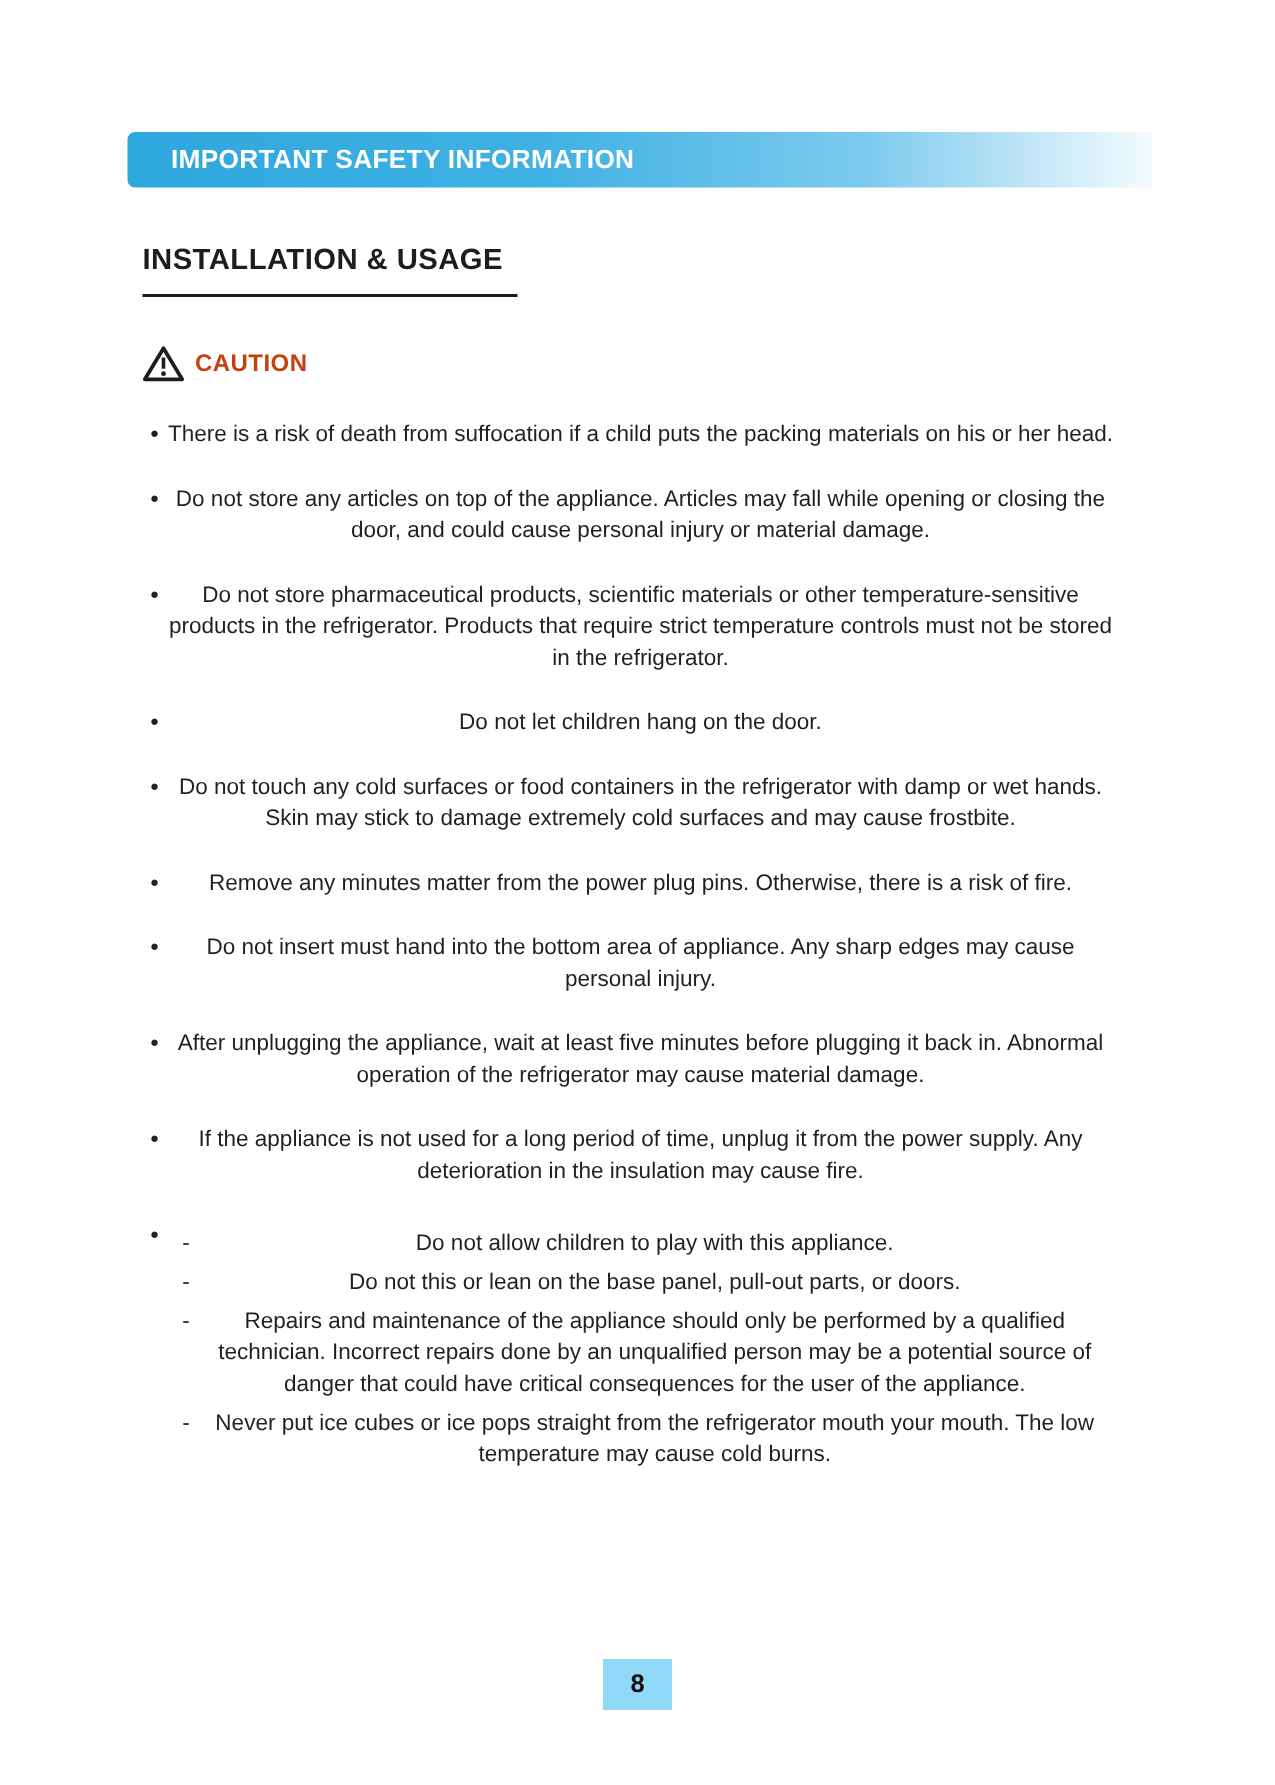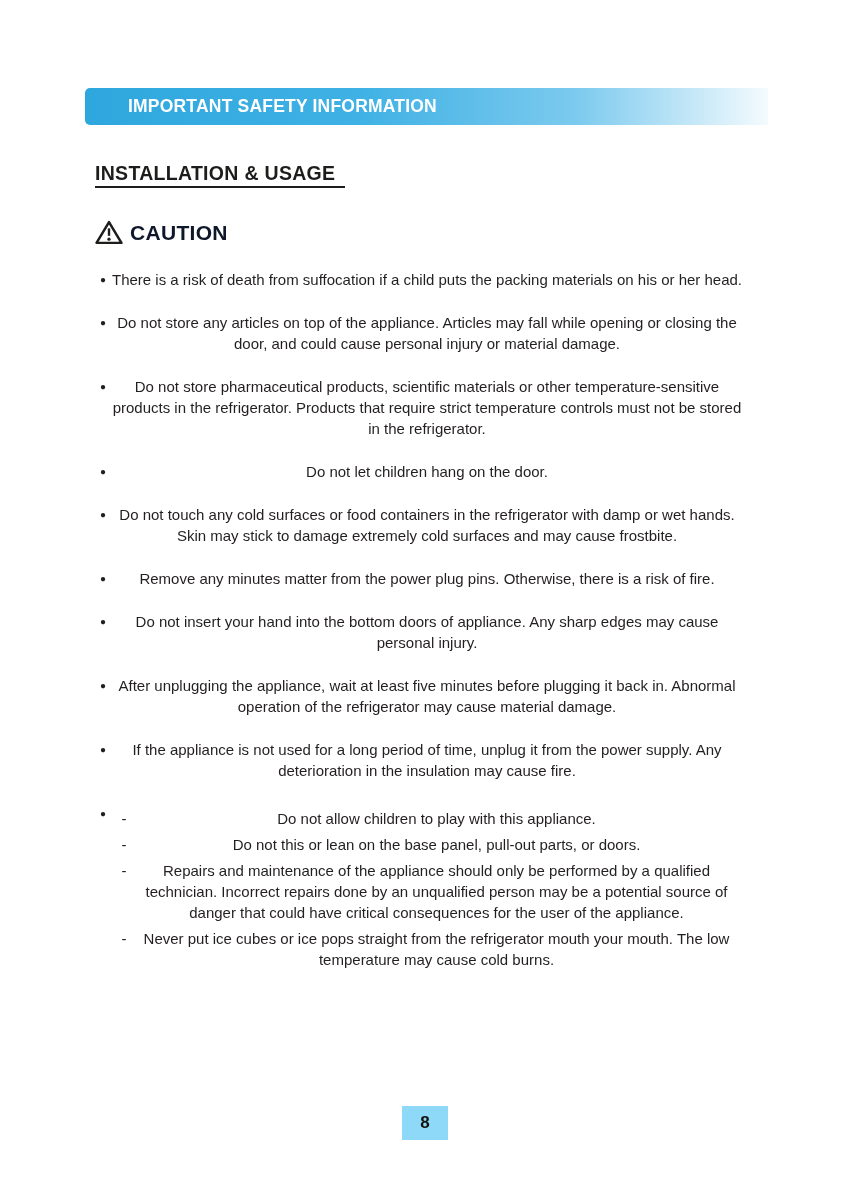--- a/index.html
+++ b/index.html
@@ -23,48 +23,47 @@
     background: linear-gradient(90deg, #2ea7de 0%, #3fb1e4 40%, #7ccaee 72%, #c9e9f8 90%, #f4fbfe 100%);
     display: flex;
     align-items: center;
   }
   .header-title {
     color: #ffffff;
     font-weight: bold;
     font-size: 17.5px;
     letter-spacing: 0.2px;
     padding-left: 29px;
-    margin-left: 14px;
   }
   .content {
     position: absolute;
     left: 95px;
     top: 162px;
     width: 648px;
   }
   .section-title {
     display: inline-block;
     font-size: 19.5px;
     font-weight: bold;
     color: #1d1d1b;
     letter-spacing: 0.3px;
     border-bottom: 2.5px solid #1d1d1b;
-    padding-bottom: 1px;
+    padding-bottom: 11px;
     padding-right: 10px;
   }
   .caution-row {
     display: flex;
     align-items: center;
     gap: 7px;
     margin-top: 32px;
   }
   .caution-label {
-    font-size: 21px;
-    font-weight: bold;
-    color: #0f172a;
+    font-size: 16px;
+    font-weight: bold;
+    color: #c2410c;
     letter-spacing: 0.3px;
   }
   .bullet-list {
     margin-top: 24px;
     font-size: 15px;
     line-height: 21px;
     padding-left: 5px;
   }
   .bullet-item { display: flex; margin-bottom: 22px; }
   .bullet-item:last-child { margin-bottom: 0; }
@@ -148,21 +147,21 @@
         <div class="bullet-body">Do not touch any cold surfaces or food containers in the refrigerator with damp or wet hands. Skin may stick to damage extremely cold surfaces and may cause frostbite.</div>
       </div>
 
       <div class="bullet-item">
         <span class="bullet-marker">●</span>
         <div class="bullet-body">Remove any minutes matter from the power plug pins. Otherwise, there is a risk of fire.</div>
       </div>
 
       <div class="bullet-item">
         <span class="bullet-marker">●</span>
-        <div class="bullet-body">Do not insert your hand into the bottom doors of appliance. Any sharp edges may cause personal injury.</div>
+        <div class="bullet-body">Do not insert must hand into the bottom area of appliance. Any sharp edges may cause personal injury.</div>
       </div>
 
       <div class="bullet-item">
         <span class="bullet-marker">●</span>
         <div class="bullet-body">After unplugging the appliance, wait at least five minutes before plugging it back in. Abnormal operation of the refrigerator may cause material damage.</div>
       </div>
 
       <div class="bullet-item">
         <span class="bullet-marker">●</span>
         <div class="bullet-body">If the appliance is not used for a long period of time, unplug it from the power supply. Any deterioration in the insulation may cause fire.</div>

